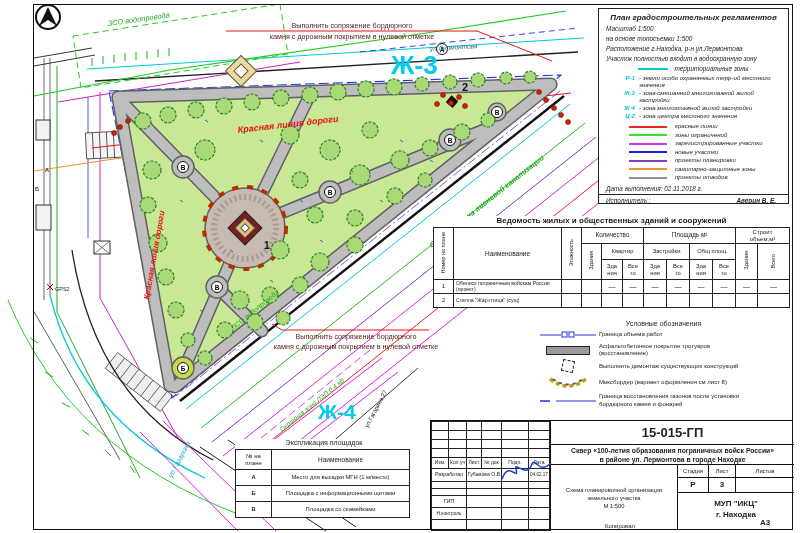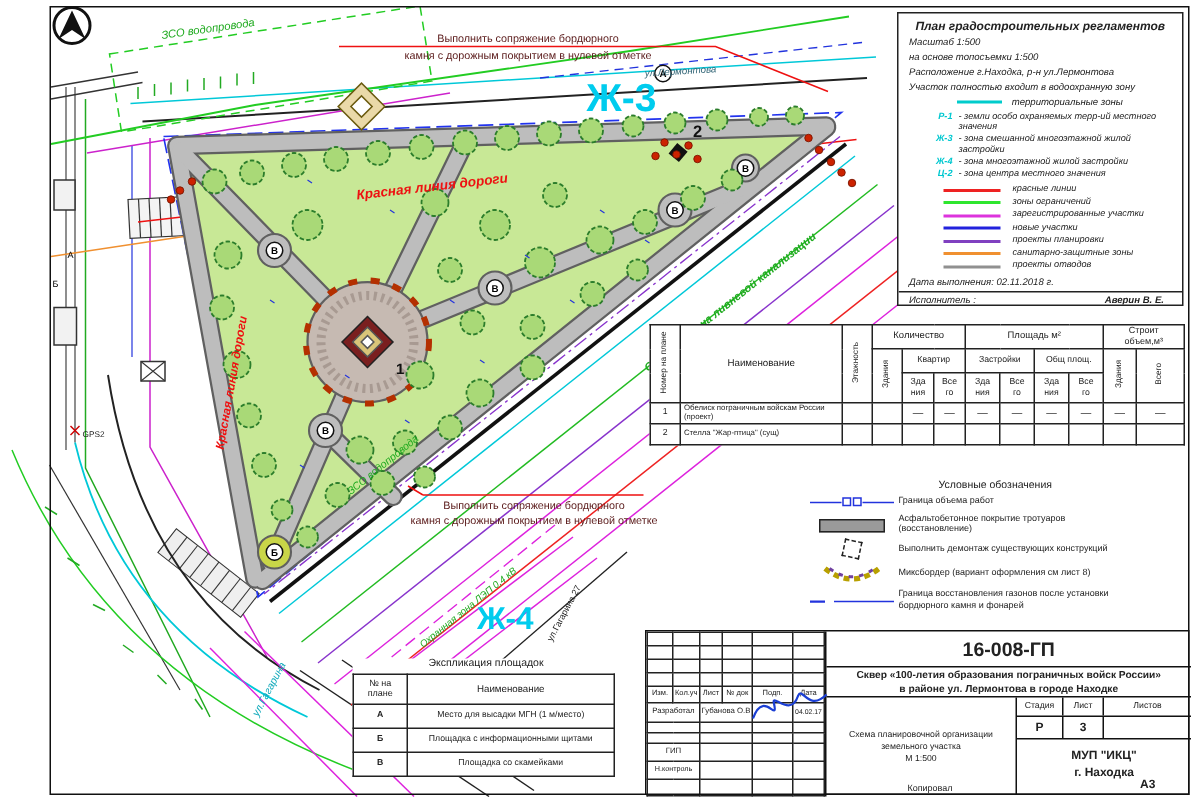--- a/index.html
+++ b/index.html
@@ -392,20 +392,21 @@
           <span style="font-weight:bold">Аверин В. Е.</span>
         </div>
     <div class="row">
           <span>Проверено :</span>
           <span style="font-weight:bold">Мосевицкий А. А.</span>
         </div>
   </div>
 </div>
 
 <div class="abs wrap" style="left:433px;top:216px;width:357px">
+  <div class="tbl-title">Ведомость жилых и общественных зданий и сооружений</div>
   <table style="width:357px">
     <colgroup>
           <col style="width:20px">
           <col style="width:108px">
           <col style="width:20px">
           <col style="width:20px">
           <col style="width:21px">
           <col style="width:21px">
           <col style="width:23px">
           <col style="width:23px">
@@ -638,21 +639,21 @@
     <tr style="height:11px">
             <td colspan="2"></td>
             <td colspan="2"></td>
             <td></td>
             <td></td>
           </tr>
   </tbody>
       </table>
 
   <div class="tb-r">
-    <div class="tb-doc">16-008-ГП</div>
+    <div class="tb-doc">15-015-ГП</div>
     <div class="tb-proj pl">Сквер «100-летия образования пограничных войск России»
 в районе ул. Лермонтова в городе Находке</div>
     <div class="tb-bottom">
       <div class="tb-scheme pl">Схема планировочной организации
 земельного участка
 М 1:500</div>
       <div class="tb-right">
         <div class="tb-slcols">
           <div style="width:31px">Стадия</div>
           <div style="width:27px">Лист</div>

